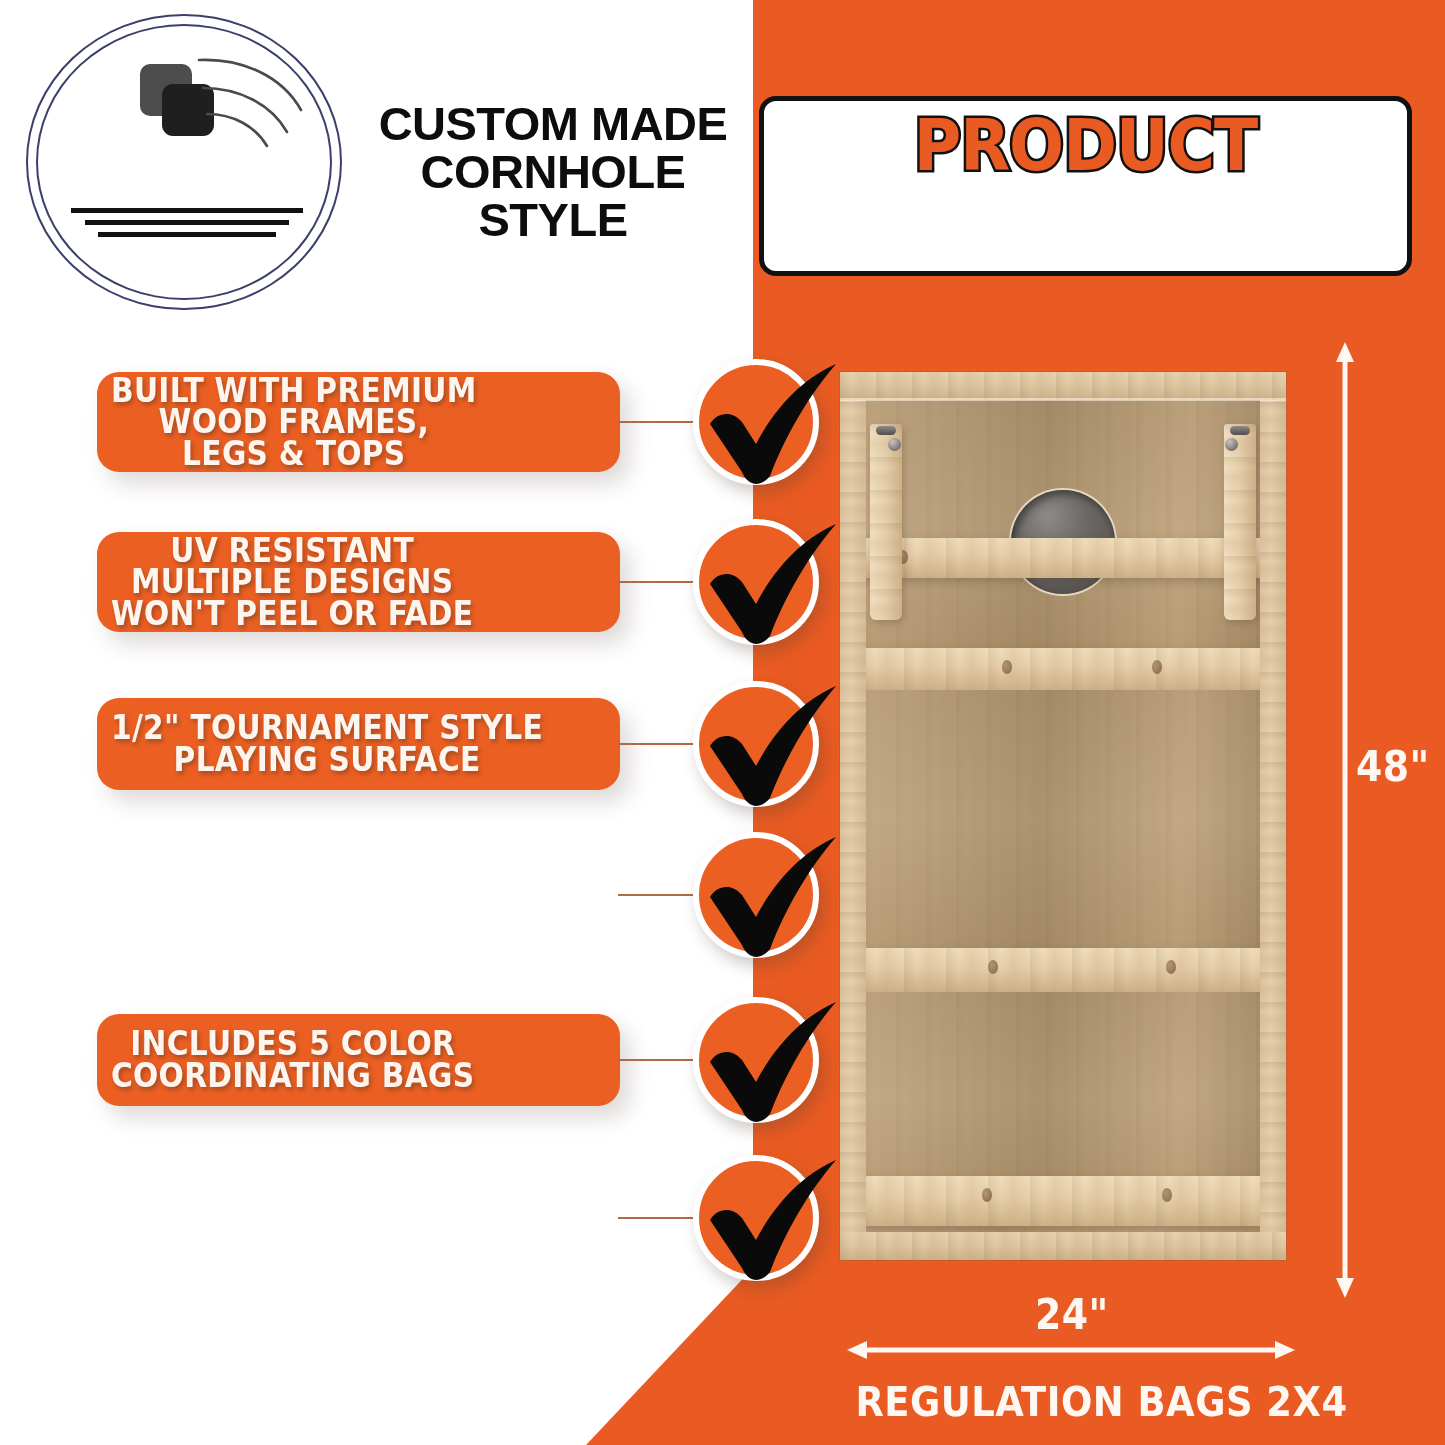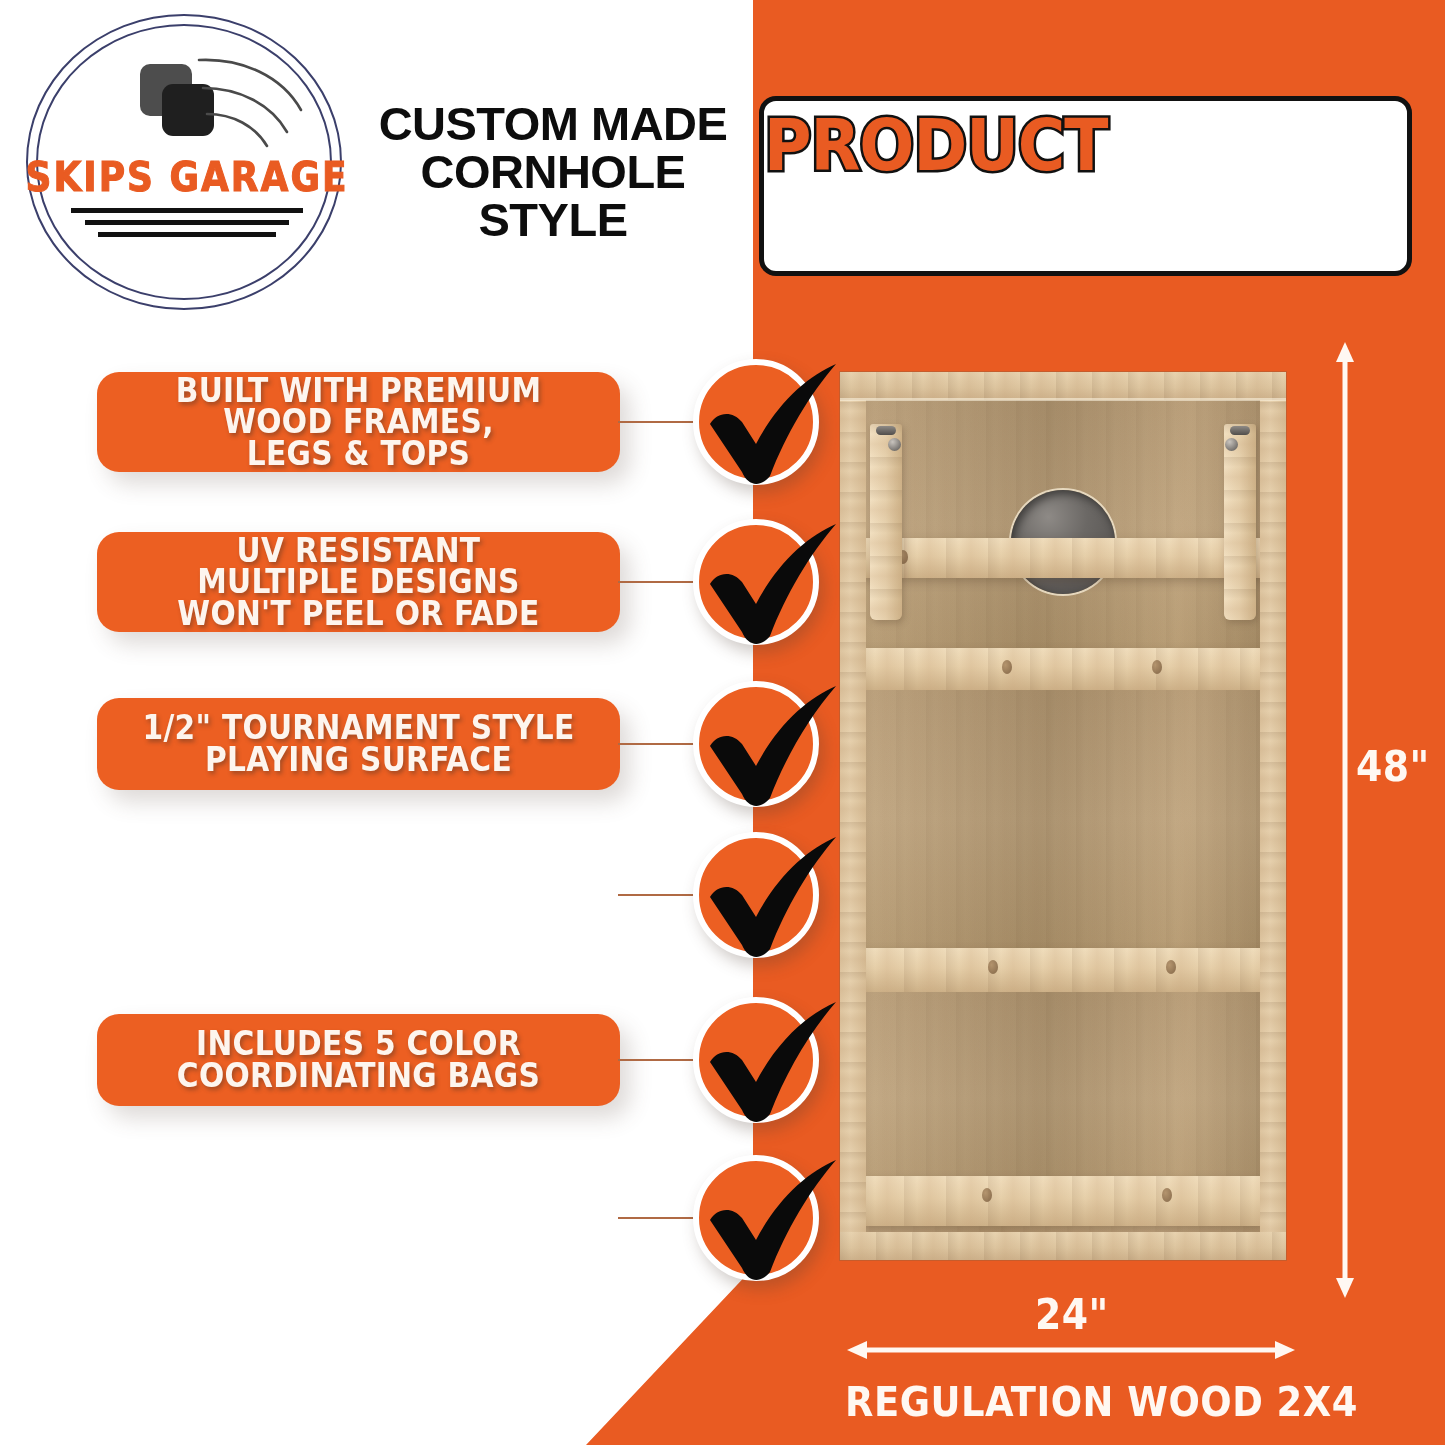--- a/index.html
+++ b/index.html
@@ -115,21 +115,21 @@
     background: #ffffff;
     border: 5px solid #111111;
     border-radius: 17px;
     box-sizing: border-box;
     z-index: 5;
     overflow: hidden;
   }
   .pf-product {
     position: absolute;
     left: 0; right: 0; top: 8px;
-    text-align: left;
+    text-align: center;
     font-size: 72px;
     line-height: 1;
     font-weight: 700;
     letter-spacing: -1px;
     color: #E95B22;
     -webkit-text-stroke: 5px #111111;
     paint-order: stroke fill;
     font-family: "DejaVu Sans Condensed", "Liberation Sans", sans-serif;
   }
   .pf-features {
@@ -154,21 +154,21 @@
   }
   .pill {
     position: absolute;
     left: 97px;
     width: 523px;
     background: #EC5F22;
     border-radius: 22px;
     box-shadow: 10px 12px 22px rgba(90,70,60,0.20);
     display: flex;
     align-items: center;
-    justify-content: center;
+    justify-content: flex-start;
     box-sizing: border-box;
     padding: 6px 14px;
   }
   .pill-text {
     text-align: center;
     color: #FDF5EE;
     font-size: 33px;
     line-height: 0.96;
     font-weight: 700;
     letter-spacing: 0.3px;
@@ -338,21 +338,20 @@
   <div class="logo-wrap">
     <div class="logo-ring-outer"></div>
     <div class="logo-ring-inner"></div>
     <div class="logo-sq-back"></div>
     <div class="logo-sq-front"></div>
     <svg class="logo-arcs" viewBox="0 0 110 100">
       <path d="M2,8 C45,6 85,24 104,58" fill="none" stroke="#4a4a4a" stroke-width="2.6" stroke-linecap="round"></path>
       <path d="M6,36 C42,36 74,52 90,80" fill="none" stroke="#4a4a4a" stroke-width="2.6" stroke-linecap="round"></path>
       <path d="M10,62 C36,62 58,74 70,94" fill="none" stroke="#4a4a4a" stroke-width="2.6" stroke-linecap="round"></path>
     </svg>
-    <div class="logo-text">SKIPS GARAGE</div>
     <div class="logo-lines">
       <div class="logo-line l1"></div>
       <div class="logo-line l2"></div>
       <div class="logo-line l3"></div>
     </div>
   </div>
 
   <div class="headline">CUSTOM MADE
 CORNHOLE
 STYLE</div>
@@ -478,15 +477,15 @@
   </svg>
   <div class="dim-label" style="left:1356px; top:742px;">48"</div>
 
   <div class="dim-label" style="left:1035px; top:1290px;">24"</div>
   <svg class="dim" style="left:845px; top:1330px; width:452px; height:40px;" viewBox="0 0 452 40">
     <line x1="16" y1="20" x2="436" y2="20" stroke="#FFF8F2" stroke-width="5"></line>
     <polygon points="2,20 22,11 22,29" fill="#FFF8F2"></polygon>
     <polygon points="450,20 430,11 430,29" fill="#FFF8F2"></polygon>
   </svg>
 
-  <div class="reg-label">REGULATION WOOD 2X4</div>
+  <div class="reg-label">REGULATION BAGS 2X4</div>
 
 </div>
 
 </body></html>

